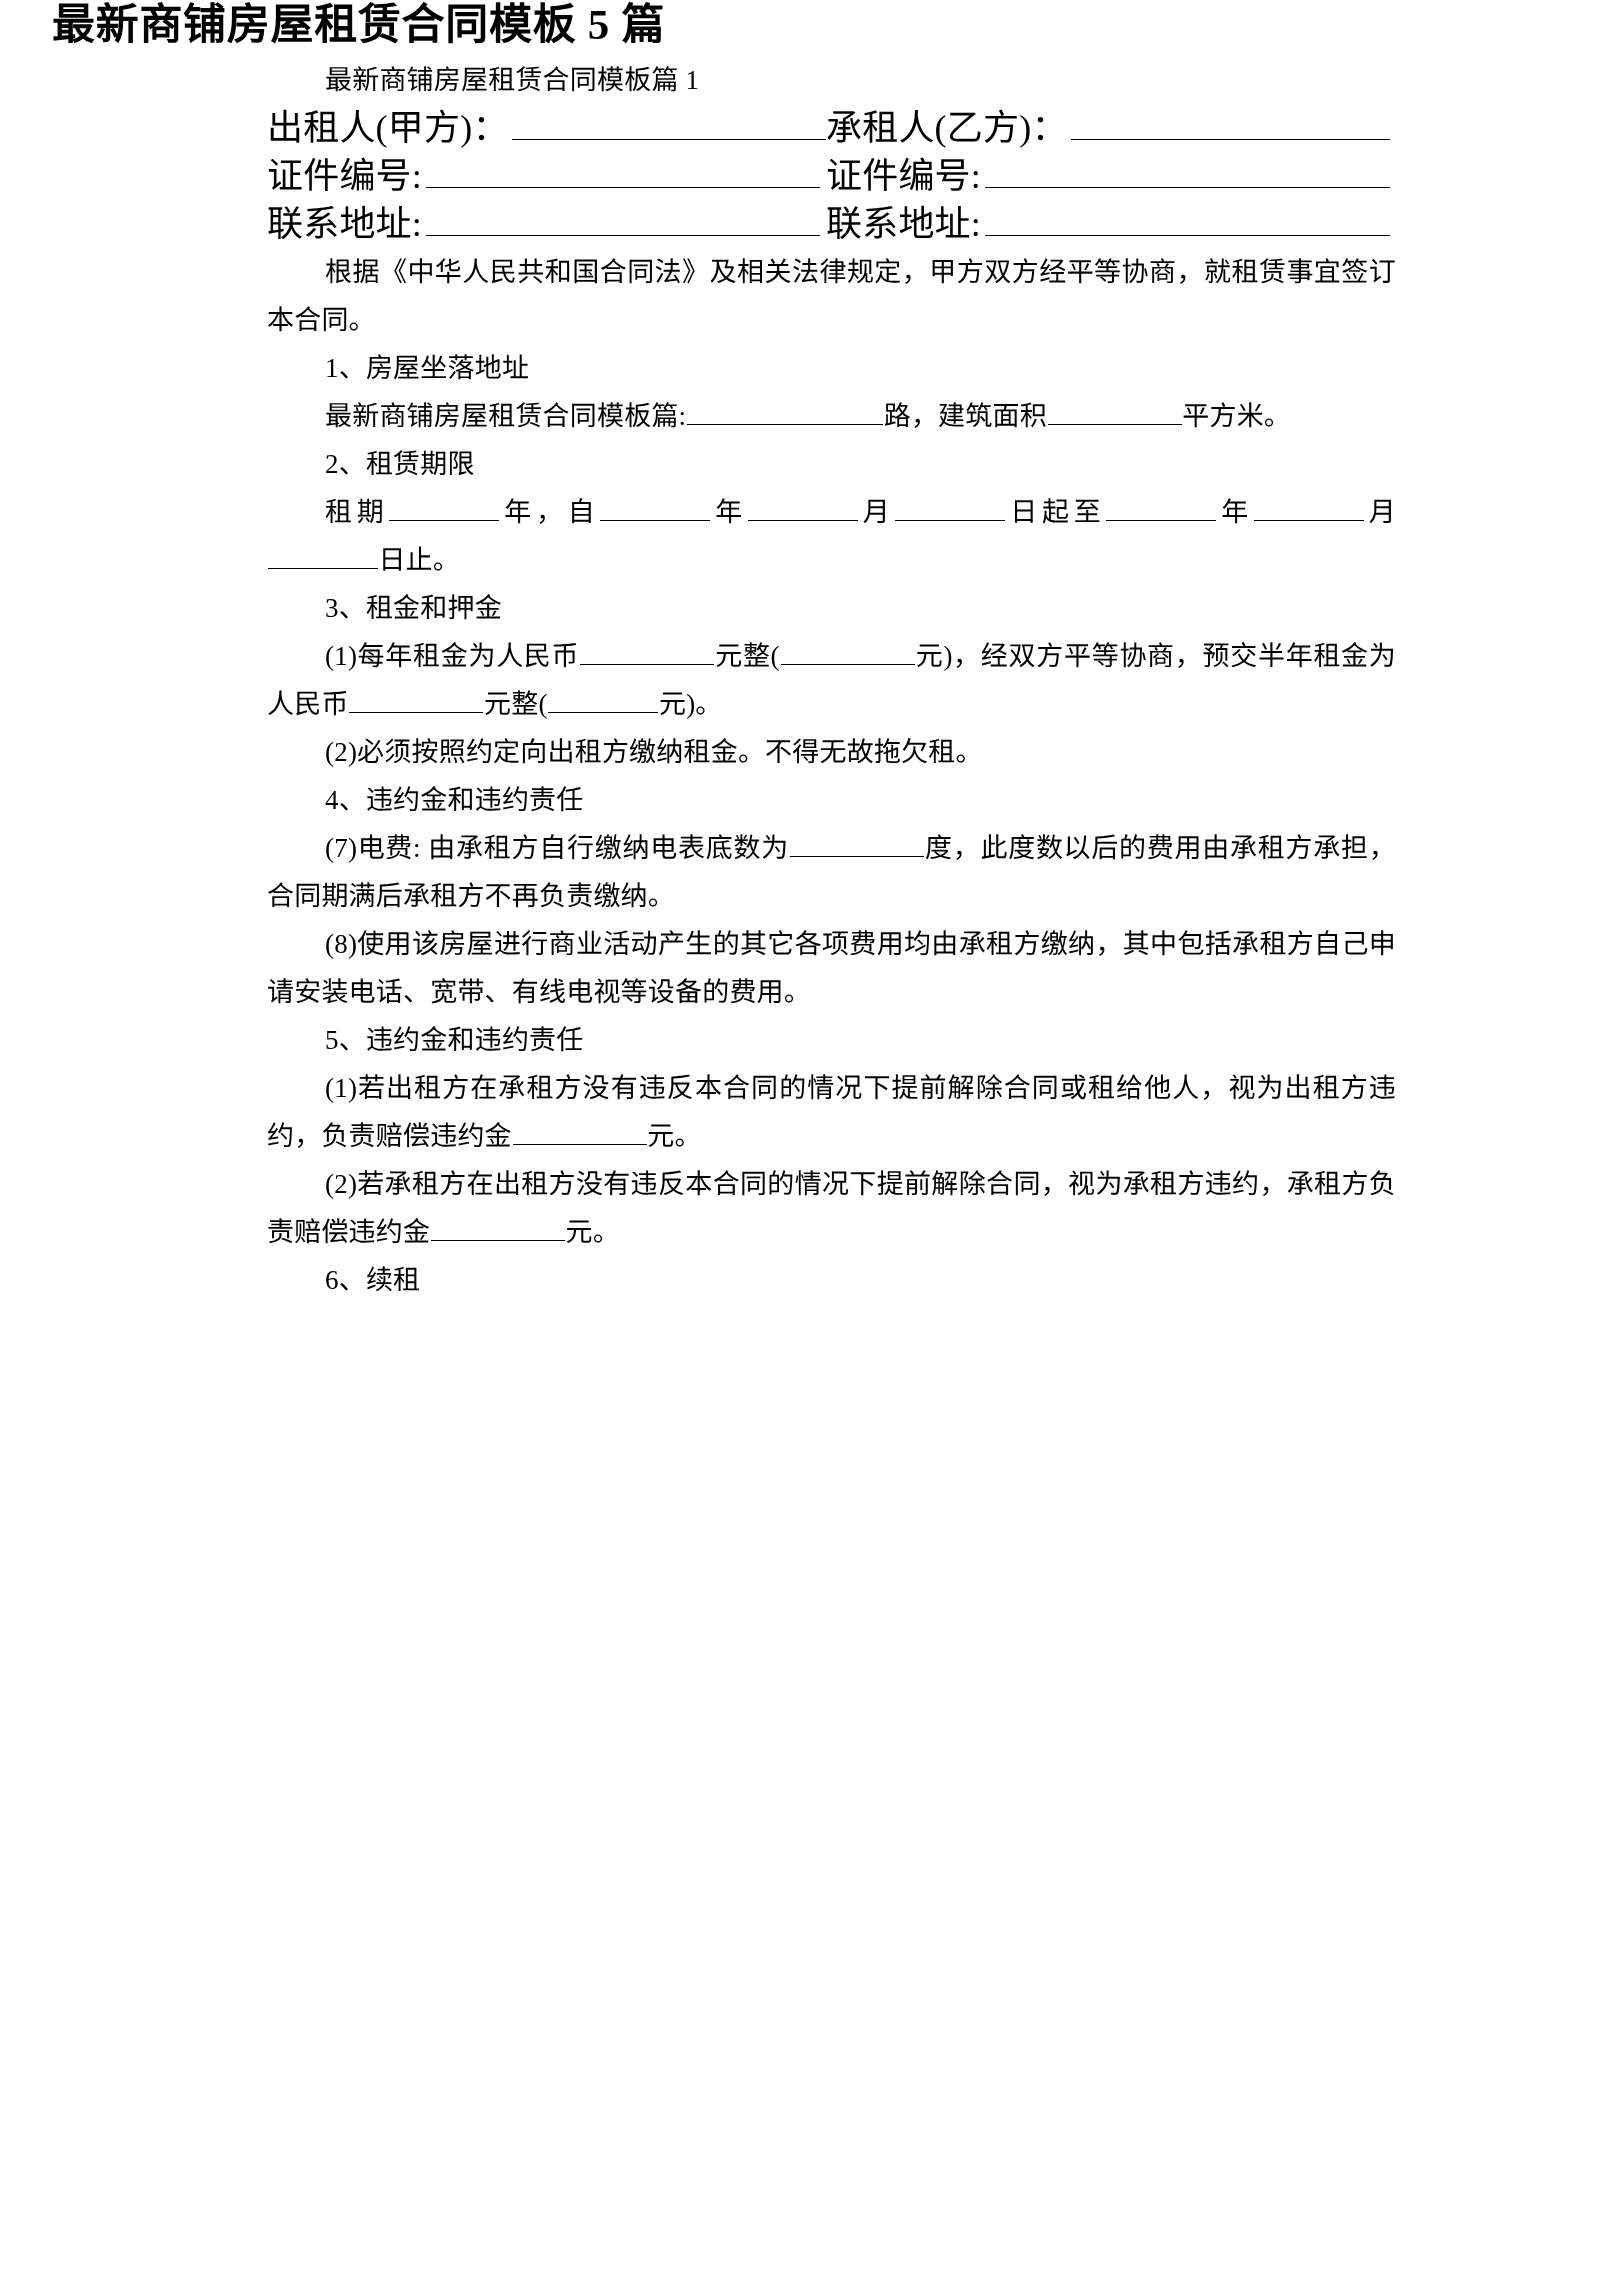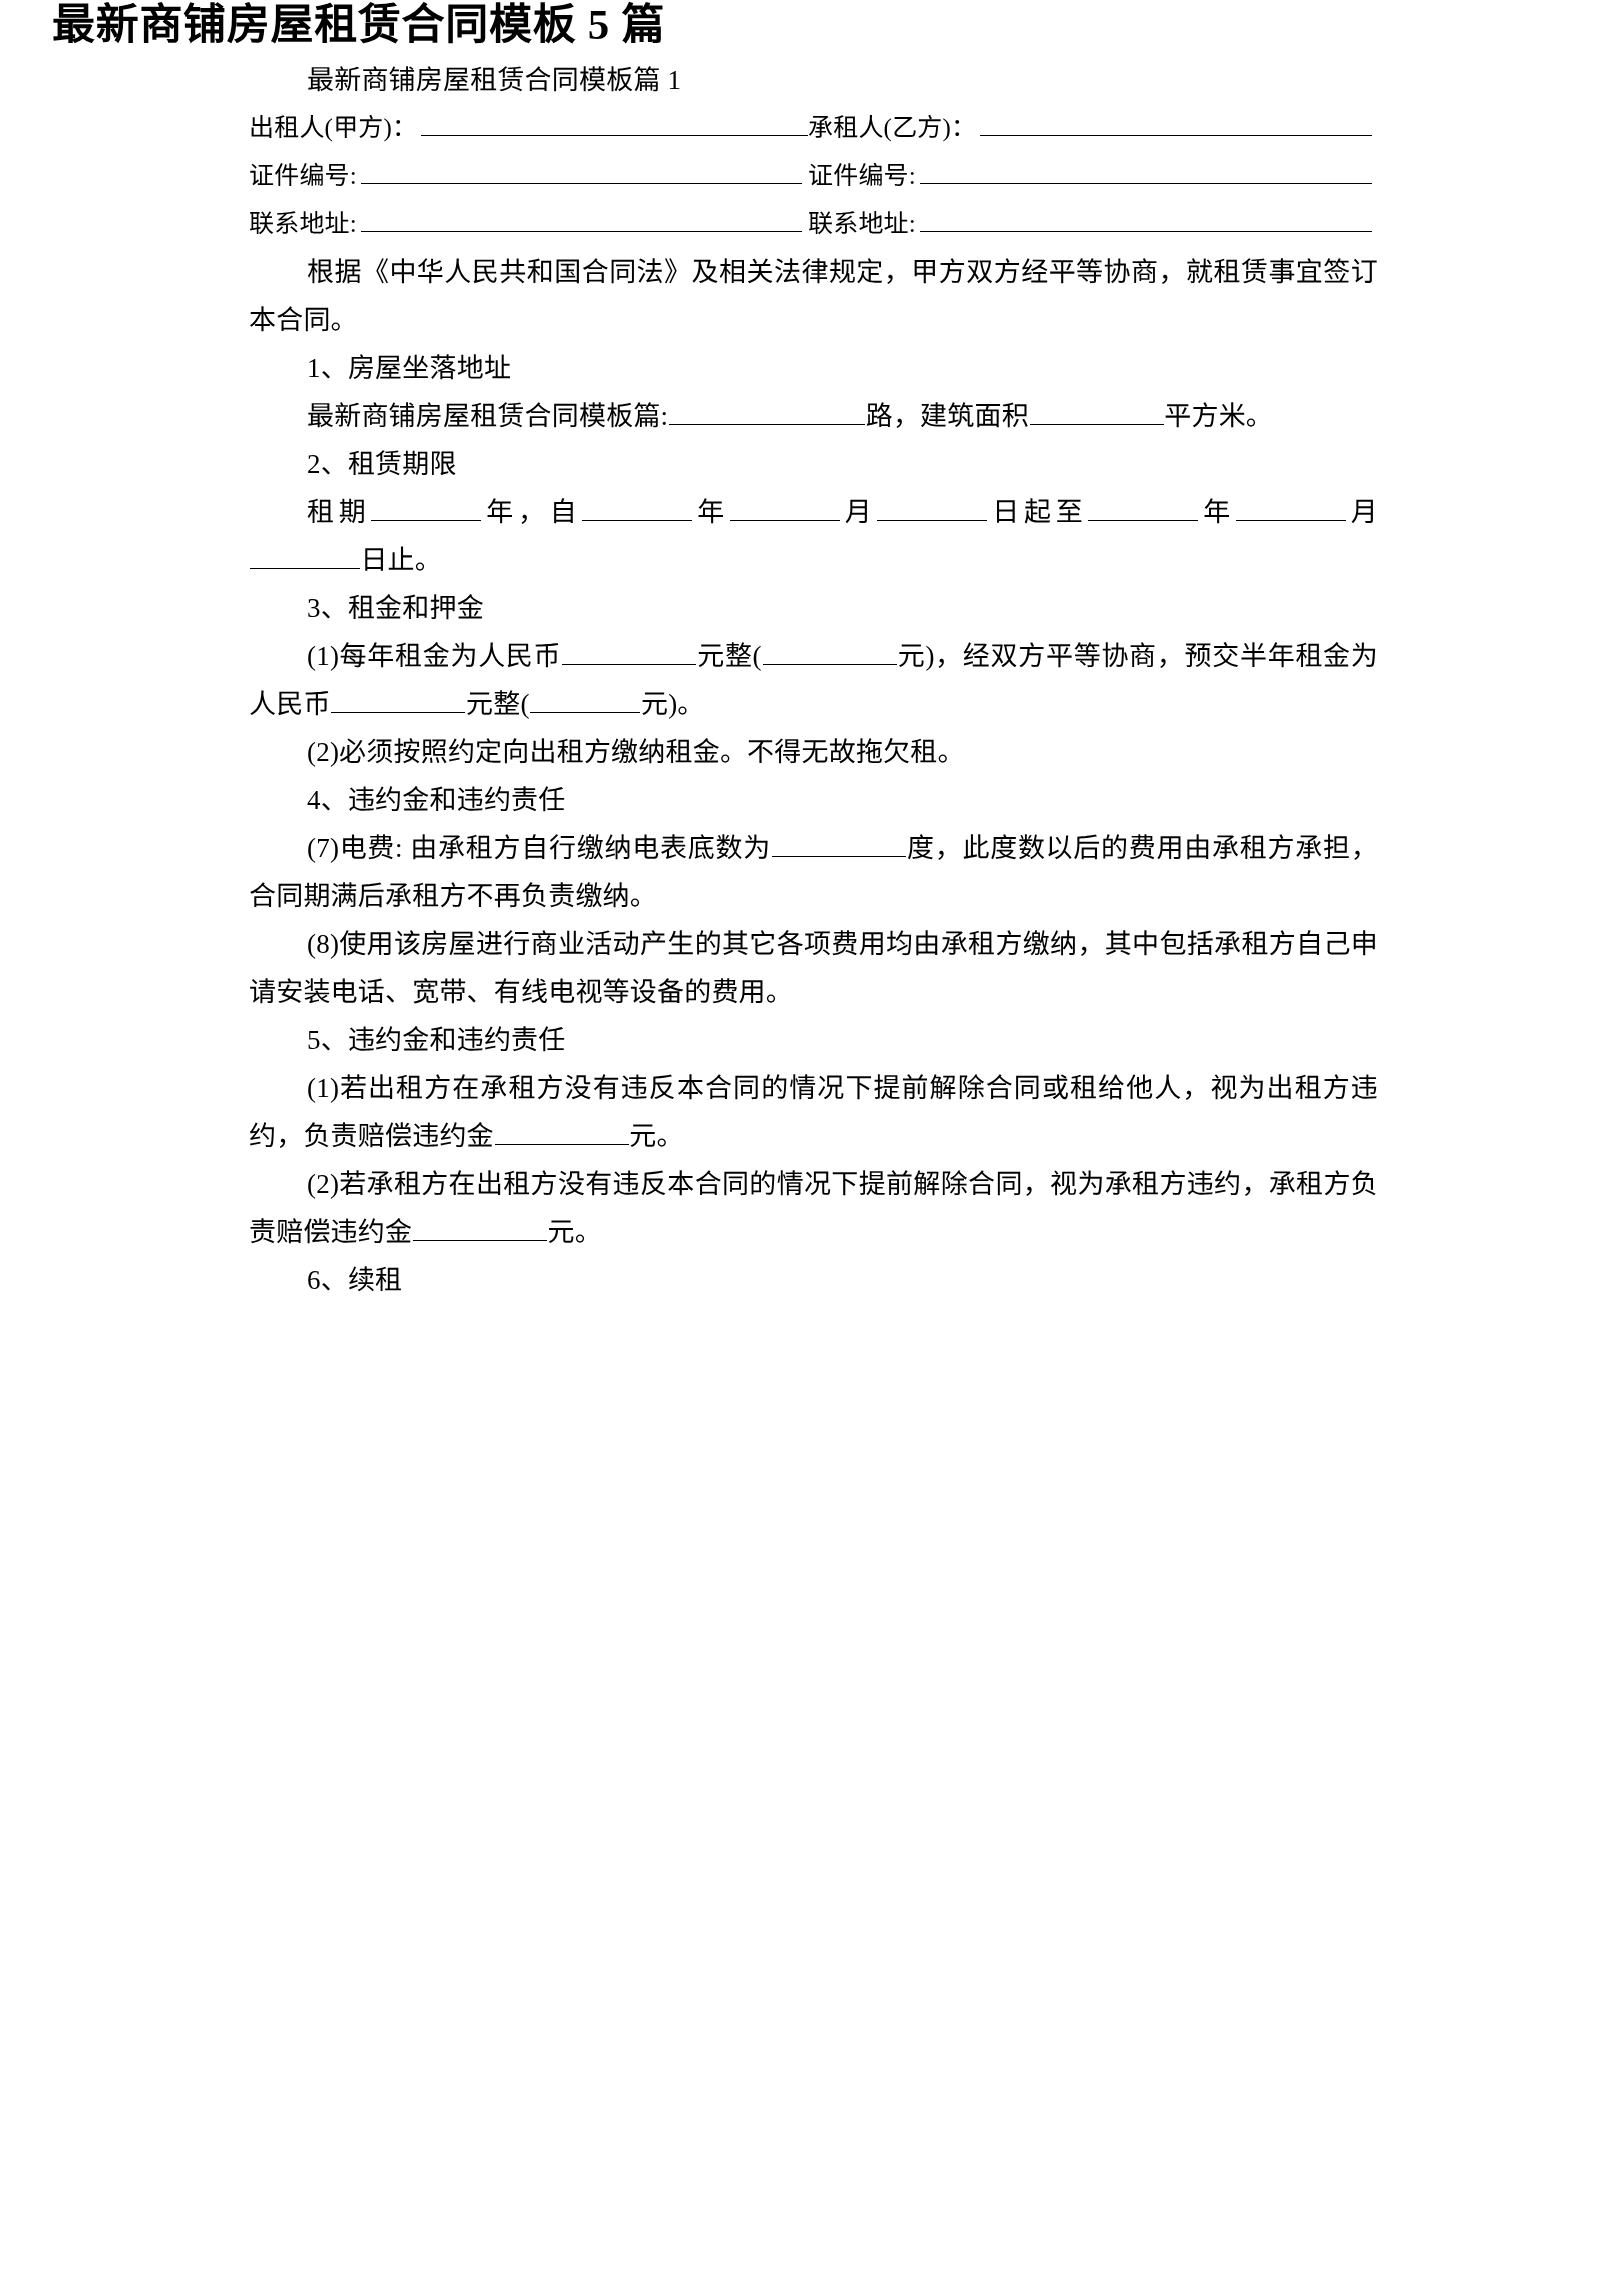--- a/index.html
+++ b/index.html
@@ -14,21 +14,21 @@
     height: 2295px;
     background: #ffffff;
     margin: 0 auto;
     overflow: hidden;
     font-family: "Liberation Serif", "DejaVu Serif", serif;
     color: #000000;
     box-sizing: border-box;
   }
   .content {
     position: absolute;
-    left: 249px;
+    left: 267px;
     top: 0;
     width: 1129px;
   }
   .doc-title {
     font-family: "Liberation Serif", "DejaVu Serif", serif;
     font-weight: 700;
     font-size: 43px;
     line-height: 1.15;
     letter-spacing: 0.7px;
     text-align: left;
@@ -59,21 +59,21 @@
     height: 26px;
     margin: 0 0.7px;
   }
   .blk.w-md { width: 110px; }
   .blk.w-lg { width: 134px; }
   .blk.w-xxl { width: 196px; }
   .two-col-row {
     display: flex;
     width: 100%;
     text-indent: 0;
-    font-size: 25px;
+    font-size: 36px;
     line-height: 48px;
   }
   .two-col-row .col {
     display: flex;
     align-items: baseline;
     white-space: nowrap;
   }
   .two-col-row .col.left { width: 559px; }
   .two-col-row .col.right { flex: 1; }
   .two-col-row .lbl { flex: 0 0 auto; }

